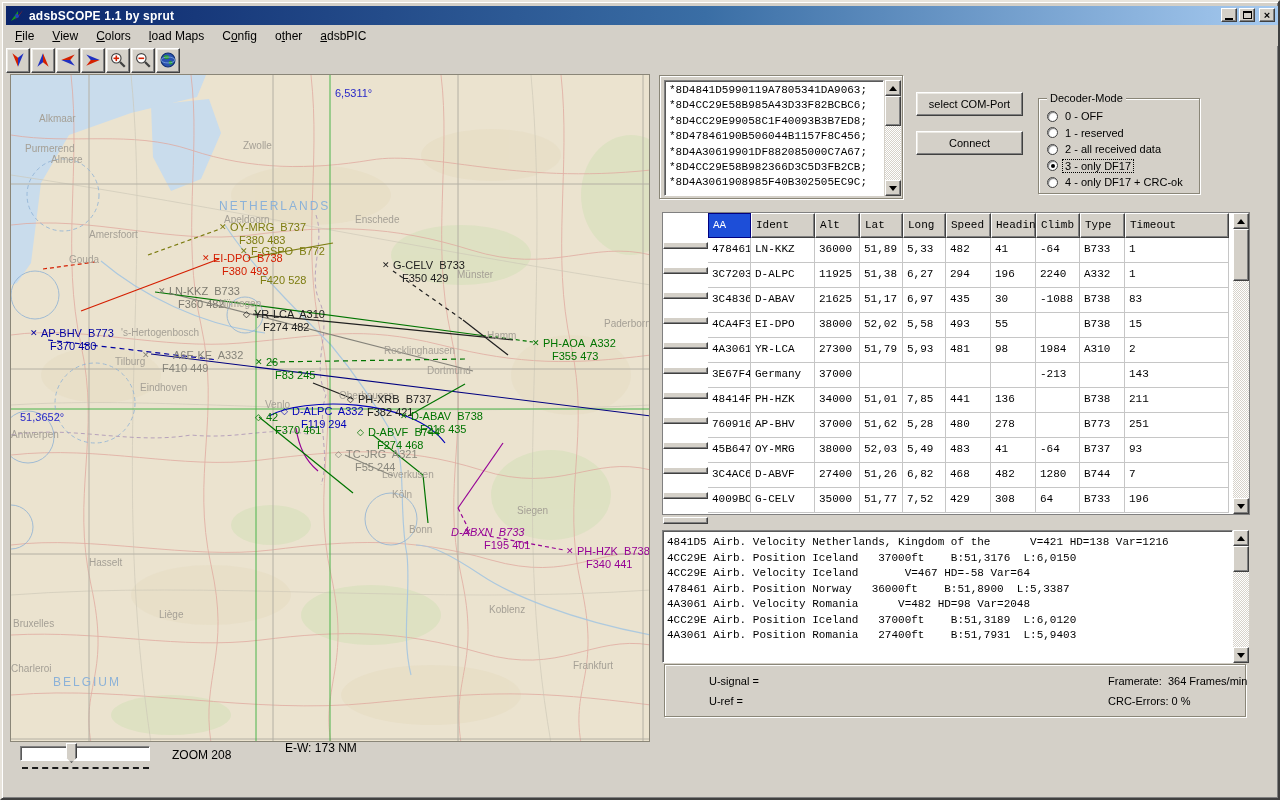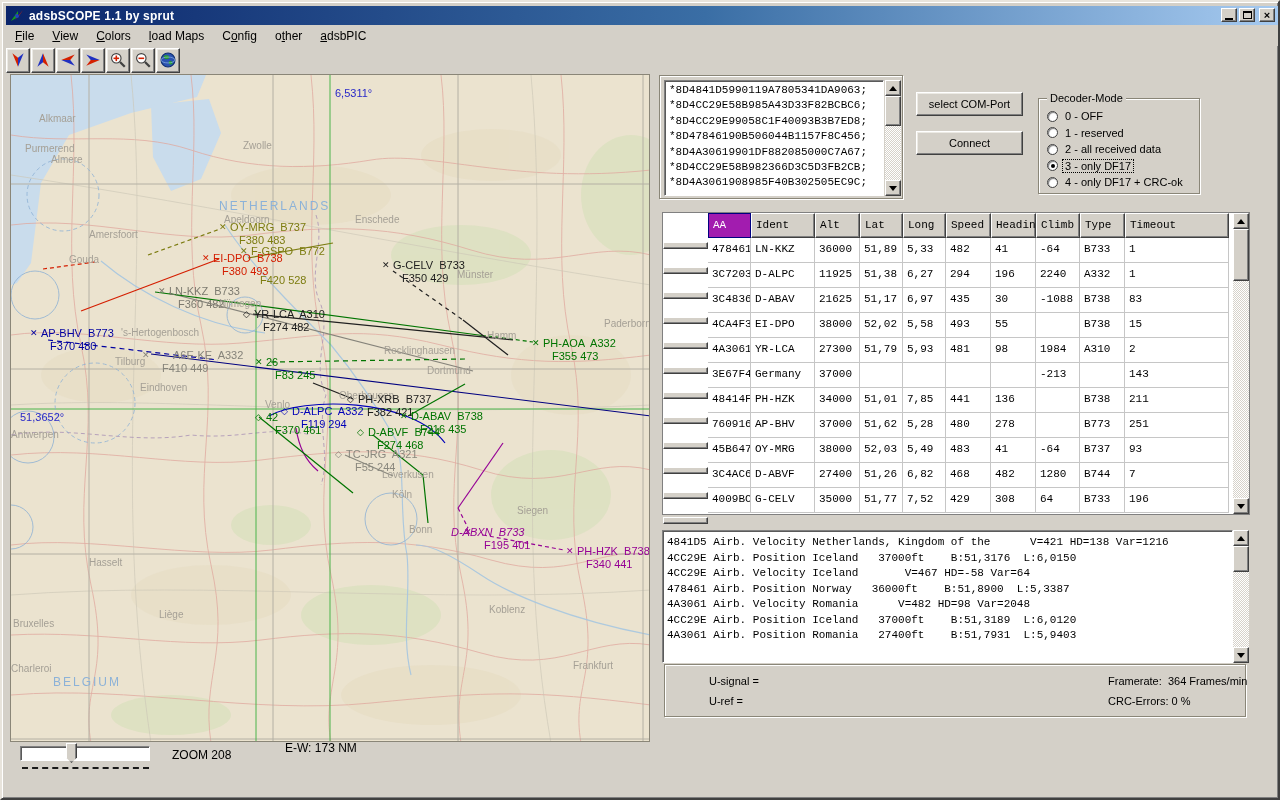--- a/index.html
+++ b/index.html
@@ -90,21 +90,21 @@
 
   
   #grid-wrap { position:absolute; left:660px; top:210px; width:588px; height:303px;
                background:#fff; border:1px solid #808080; }
   .grow { display:flex; height:25px; }
   .gc { font-family:"Liberation Mono", monospace; font-size:11px; padding:5px 0 0 4px;
         border-right:1px solid #c6c6c6; border-bottom:1px solid #c6c6c6; overflow:hidden;
         white-space:nowrap; background:#fff; }
   .gc.h { background:#d4d0c8; border:1px solid; border-color:#fff #404040 #404040 #fff;
           box-shadow:inset -1px -1px 0 #808080; padding-top:5px; }
-  .gc.h.sel { background:#a21caf; color:#fff; border-color:#000080; box-shadow:none; }
+  .gc.h.sel { background:#1d4ed8; color:#fff; border-color:#000080; box-shadow:none; }
   .gc.rh { background:#d4d0c8; border:1px solid; border-color:#fff #404040 #404040 #fff;
            box-shadow:inset -1px -1px 0 #808080; }
   .c0{width:45px;flex:none;margin-top:29px;} .c1{width:43px;flex:none;} .c2{width:64px;flex:none;}
   .c3{width:45px;flex:none;} .c4{width:43px;flex:none;} .c5{width:43px;flex:none;}
   .c6{width:45px;flex:none;} .c7{width:45px;flex:none;} .c8{width:44px;flex:none;}
   .c9{width:45px;flex:none;} .c10{width:104px;flex:none;}
 
   
   #log-wrap { position:absolute; left:660px; top:528px; width:588px; height:133px; }
   #log-field { position:absolute; left:0; top:0; width:571px; height:133px;

